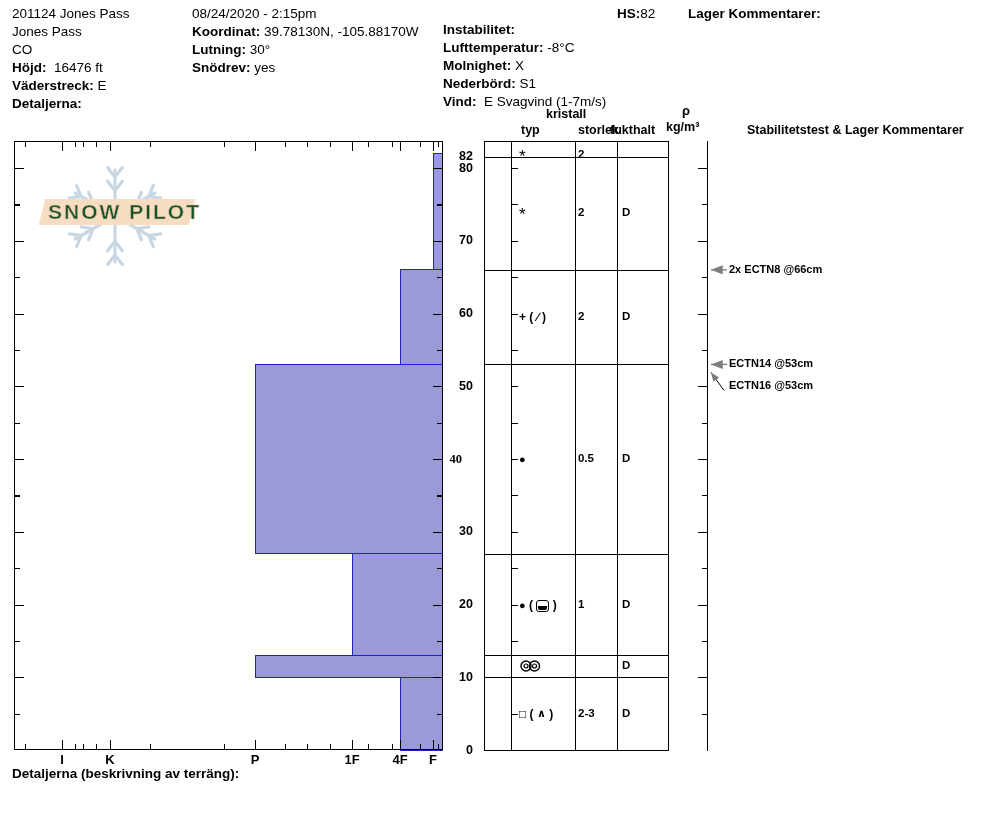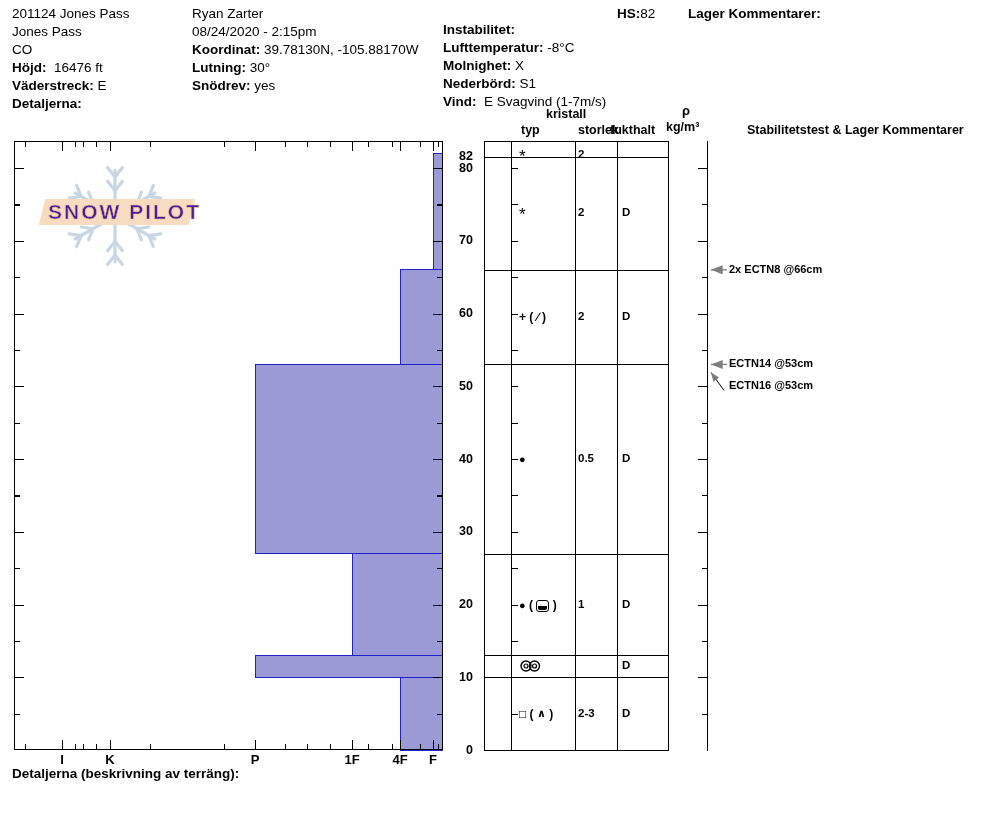--- a/index.html
+++ b/index.html
@@ -12,38 +12,37 @@
   .ylab{position:absolute;font-weight:bold;font-size:12.5px;width:30px;text-align:right;}
   .xlab{position:absolute;font-weight:bold;font-size:13px;width:30px;text-align:center;}
   .rowtxt{position:absolute;font-weight:bold;font-size:11.5px;white-space:pre;}
   .symrow{position:absolute;font-weight:bold;font-size:12px;white-space:pre;display:flex;align-items:center;height:18px;}
   .star{font-size:17px;position:relative;top:2px;font-weight:normal;}
   .mfcr{display:inline-block;width:11px;height:10px;border:1.6px solid #000;border-radius:3px;position:relative;top:1px;}
   .mfcr i{position:absolute;left:1px;right:1px;bottom:0.5px;height:4px;background:#000;border-radius:0 0 2px 2px;}
   .ann{position:absolute;font-weight:bold;font-size:11px;white-space:nowrap;}
   .banner{position:absolute;left:42px;top:199px;width:150px;height:26px;transform:skewX(-14deg);}
   .banner-text{position:absolute;left:48px;top:200px;font-weight:bold;font-size:21px;letter-spacing:2px;
-               color:#4c1d95;-webkit-text-stroke:0.6px #e3bf9b;}
+               color:#14532d;-webkit-text-stroke:0.6px #e3bf9b;}
   .footer{position:absolute;left:12px;top:766px;font-weight:bold;font-size:13.5px;}
 </style>
 </head>
 <body>
 
 <div class="page">
   <div id="hdr">
       <div style="position: absolute; left: 12px; top: 5px;">
         <div class="hdr-line"><span>201124 Jones Pass</span></div>
         <div class="hdr-line"><span>Jones Pass</span></div>
         <div class="hdr-line"><span>CO</span></div>
         <div class="hdr-line"><b>Höjd:</b><span>  16476 ft</span></div>
         <div class="hdr-line"><b>Väderstreck:</b><span> E</span></div>
         <div class="hdr-line"><b>Detaljerna:</b></div>
       </div>
       <div style="position: absolute; left: 192px; top: 5px;">
-        <div class="hdr-line"><span>Ryan Zarter</span></div>
         <div class="hdr-line"><span>08/24/2020 - 2:15pm</span></div>
         <div class="hdr-line"><b>Koordinat:</b><span> 39.78130N, -105.88170W</span></div>
         <div class="hdr-line"><b>Lutning:</b><span> 30°</span></div>
         <div class="hdr-line"><b>Snödrev:</b><span> yes</span></div>
       </div>
       <div style="position: absolute; left: 443px; top: 5px; margin-top: 16px;">
         <div class="hdr-line"><b>Instabilitet:</b></div>
         <div class="hdr-line"><b>Lufttemperatur:</b><span> -8°C</span></div>
         <div class="hdr-line"><b>Molnighet:</b><span> X</span></div>
         <div class="hdr-line"><b>Nederbörd:</b><span> S1</span></div>
@@ -95,21 +94,21 @@
       <div style="position: absolute; left: 433px; top: 240.75px; width: 9px; height: 1.2px; background: rgb(0, 0, 0);"></div>
       <div style="position: absolute; left: 15px; top: 204.375px; width: 5px; height: 1.2px; background: rgb(0, 0, 0);"></div>
       <div style="position: absolute; left: 437px; top: 204.375px; width: 5px; height: 1.2px; background: rgb(0, 0, 0);"></div>
       <div style="position: absolute; left: 15px; top: 168px; width: 9px; height: 1.2px; background: rgb(0, 0, 0);"></div>
       <div style="position: absolute; left: 433px; top: 168px; width: 9px; height: 1.2px; background: rgb(0, 0, 0);"></div>
       <div class="ylab" style="left: 443px; top: 149.45px;">82</div>
       <div class="ylab" style="left: 443px; top: 160.5px;">80</div>
       <div class="ylab" style="left: 443px; top: 233.25px;">70</div>
       <div class="ylab" style="left: 443px; top: 306px;">60</div>
       <div class="ylab" style="left: 443px; top: 378.75px;">50</div>
-      <div class="ylab" style="left: 443px; top: 451.5px;">40</div>
+      <div class="ylab" style="left: 432px; top: 451.5px; font-family: Liberation Serif, serif;">40</div>
       <div class="ylab" style="left: 443px; top: 524.25px;">30</div>
       <div class="ylab" style="left: 443px; top: 597px;">20</div>
       <div class="ylab" style="left: 443px; top: 669.75px;">10</div>
       <div class="ylab" style="left: 443px; top: 742.5px;">0</div>
       <div style="position: absolute; left: 62px; top: 740px; width: 1.3px; height: 9px; background: rgb(0, 0, 0);"></div>
       <div style="position: absolute; left: 62px; top: 142px; width: 1.3px; height: 9px; background: rgb(0, 0, 0);"></div>
       <div style="position: absolute; left: 110px; top: 740px; width: 1.3px; height: 9px; background: rgb(0, 0, 0);"></div>
       <div style="position: absolute; left: 110px; top: 142px; width: 1.3px; height: 9px; background: rgb(0, 0, 0);"></div>
       <div style="position: absolute; left: 255px; top: 740px; width: 1.3px; height: 9px; background: rgb(0, 0, 0);"></div>
       <div style="position: absolute; left: 255px; top: 142px; width: 1.3px; height: 9px; background: rgb(0, 0, 0);"></div>

